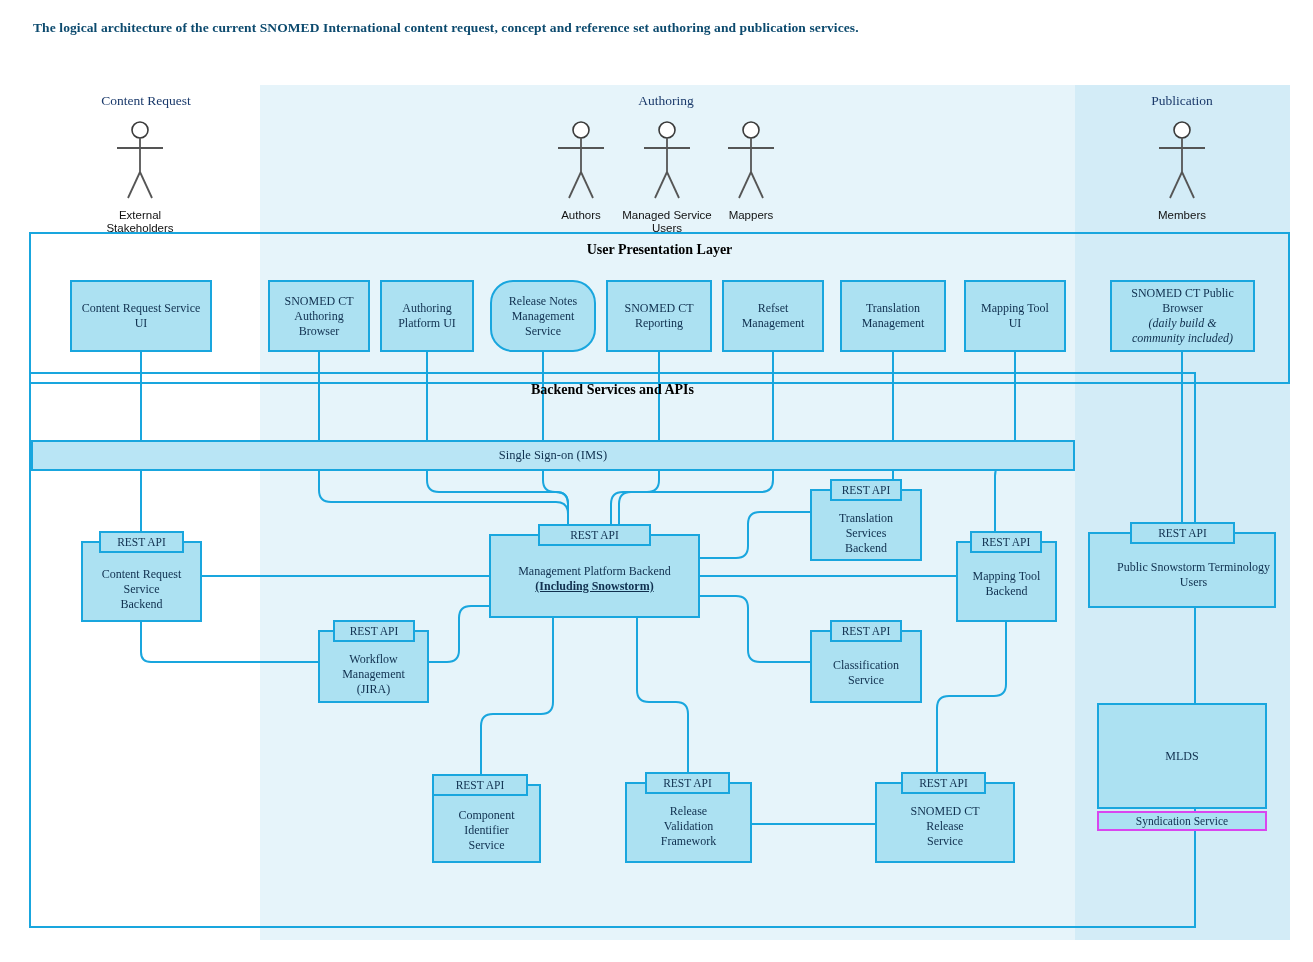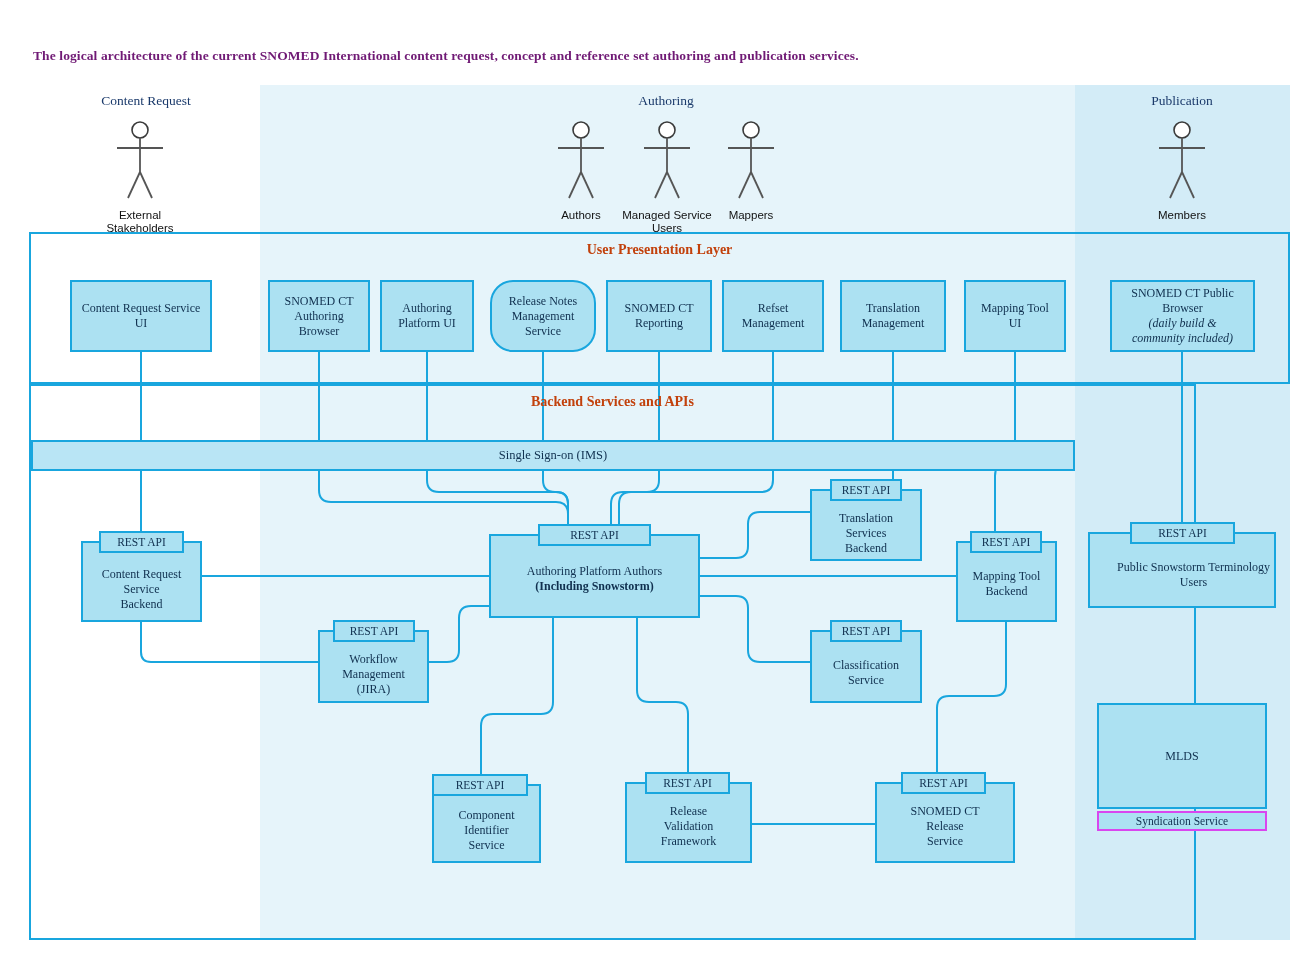--- a/index.html
+++ b/index.html
@@ -1,56 +1,56 @@
 <!DOCTYPE html>
 <html><head>
 <meta charset="utf-8">
 <style>
   html,body{margin:0;padding:0;background:#ffffff;}
   body{width:1313px;height:962px;position:relative;
        font-family:"Liberation Serif", serif;color:#10304f;overflow:hidden;}
 
-  #title{position:absolute;left:33px;top:48px;font-size:13.5px;font-weight:bold;
-         color:#701a75;letter-spacing:.1px;font-family:"Liberation Serif",serif;}
+  #title{position:absolute;left:33px;top:20px;font-size:13.5px;font-weight:bold;
+         color:#0c4a6e;letter-spacing:.1px;font-family:"Liberation Serif",serif;}
 
   
   .band{position:absolute;}
   #band-authoring{left:260px;top:85px;width:815px;height:855px;background:#e6f4fa;}
   #band-publication{left:1075px;top:85px;width:215px;height:855px;background:#d3ecf7;}
 
   
   .lane-title{position:absolute;font-size:13.5px;color:#1b3a6b;text-align:center;
               font-family:"Liberation Serif",serif;}
 
   
   .actor{position:absolute;width:120px;text-align:center;}
   .actor svg{display:block;margin:0 auto;}
   .actor-label{font-family:"Liberation Sans",sans-serif;font-size:11.5px;color:#111;
                line-height:13px;margin-top:9px;}
 
   
   .frame{position:absolute;border:2px solid #19a6de;box-sizing:border-box;}
   #frame-presentation{left:29px;top:232px;width:1261px;height:152px;}
-  #frame-backend{left:29px;top:384px;width:1167px;height:556px;}
+  #frame-backend{left:29px;top:372px;width:1167px;height:556px;}
   .frame-title{position:absolute;width:100%;text-align:center;top:8px;
-               font-size:14px;font-weight:bold;color:#c2410c;
+               font-size:14px;font-weight:bold;color:#000000;
                font-family:"Liberation Serif",serif;}
 
   
   #sso{position:absolute;left:31px;top:440px;width:1044px;height:31px;
        background:#b9e5f5;border:2px solid #19a6de;box-sizing:border-box;
        display:flex;align-items:center;justify-content:center;font-size:12.5px;color:#10304f;}
 
   
   .box{position:absolute;background:#ace1f2;border:2px solid #19a6de;
        box-sizing:border-box;display:flex;align-items:center;justify-content:center;
        text-align:center;font-size:12px;line-height:15px;color:#10304f;padding:2px 4px;}
   .box.t-top{align-items:flex-start;padding-top:8px;}
   .box .ital{font-style:italic;}
-  .box .bold{font-weight:bold;}
+  .box .bold{font-weight:bold;text-decoration:underline;}
 
   
   .rest{position:absolute;background:#ace1f2;border:2px solid #19a6de;
         box-sizing:border-box;height:22px;display:flex;align-items:center;
         justify-content:center;font-size:11.5px;color:#10304f;z-index:5;}
 
   
   .mlds-foot{position:absolute;background:#ace1f2;border:2px solid #d946ef;
              box-sizing:border-box;display:flex;align-items:center;justify-content:center;
              font-size:11.5px;color:#10304f;}
@@ -232,21 +232,21 @@
 
 <div class="rest" style="left:99px;top:531px;width:85px;">REST API</div>
 <div class="box t-top" style="left:81px;top:541px;width:121px;height:81px;padding-top:24px;">
   <div><span>Content Request</span><br>
        <span>Service</span><br>
        <span>Backend</span></div>
 </div>
 
 <div class="rest" style="left:538px;top:524px;width:113px;">REST API</div>
 <div class="box t-top" style="left:489px;top:534px;width:211px;height:84px;padding-top:28px;">
-  <div><span>Authoring Platform Authors</span><br>
+  <div><span>Management Platform Backend</span><br>
        <span class="bold">(Including Snowstorm)</span></div>
 </div>
 
 <div class="rest" style="left:830px;top:479px;width:72px;">REST API</div>
 <div class="box t-top" style="left:810px;top:489px;width:112px;height:72px;padding-top:20px;">
   <div><span>Translation</span><br>
        <span>Services</span><br>
        <span>Backend</span></div>
 </div>
 

